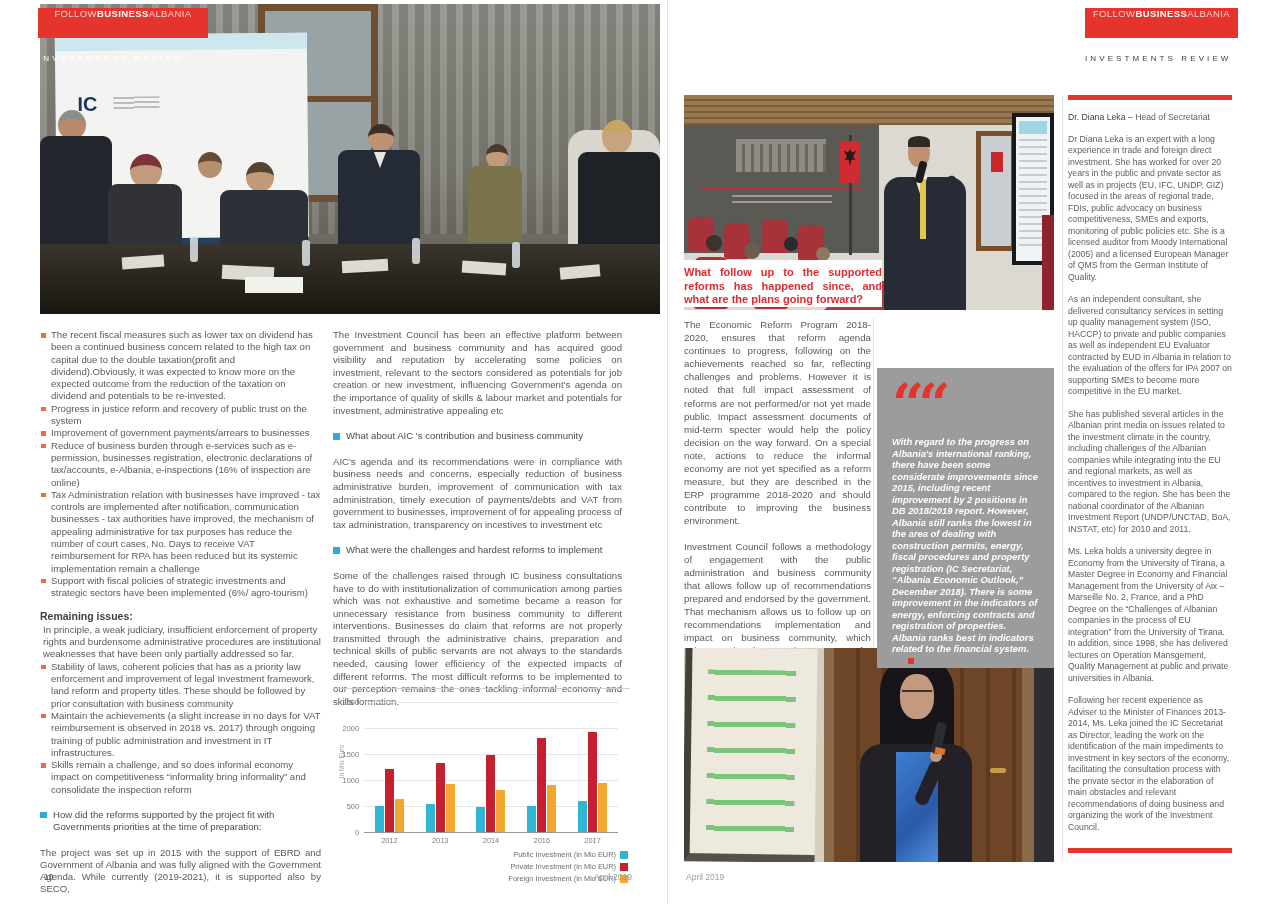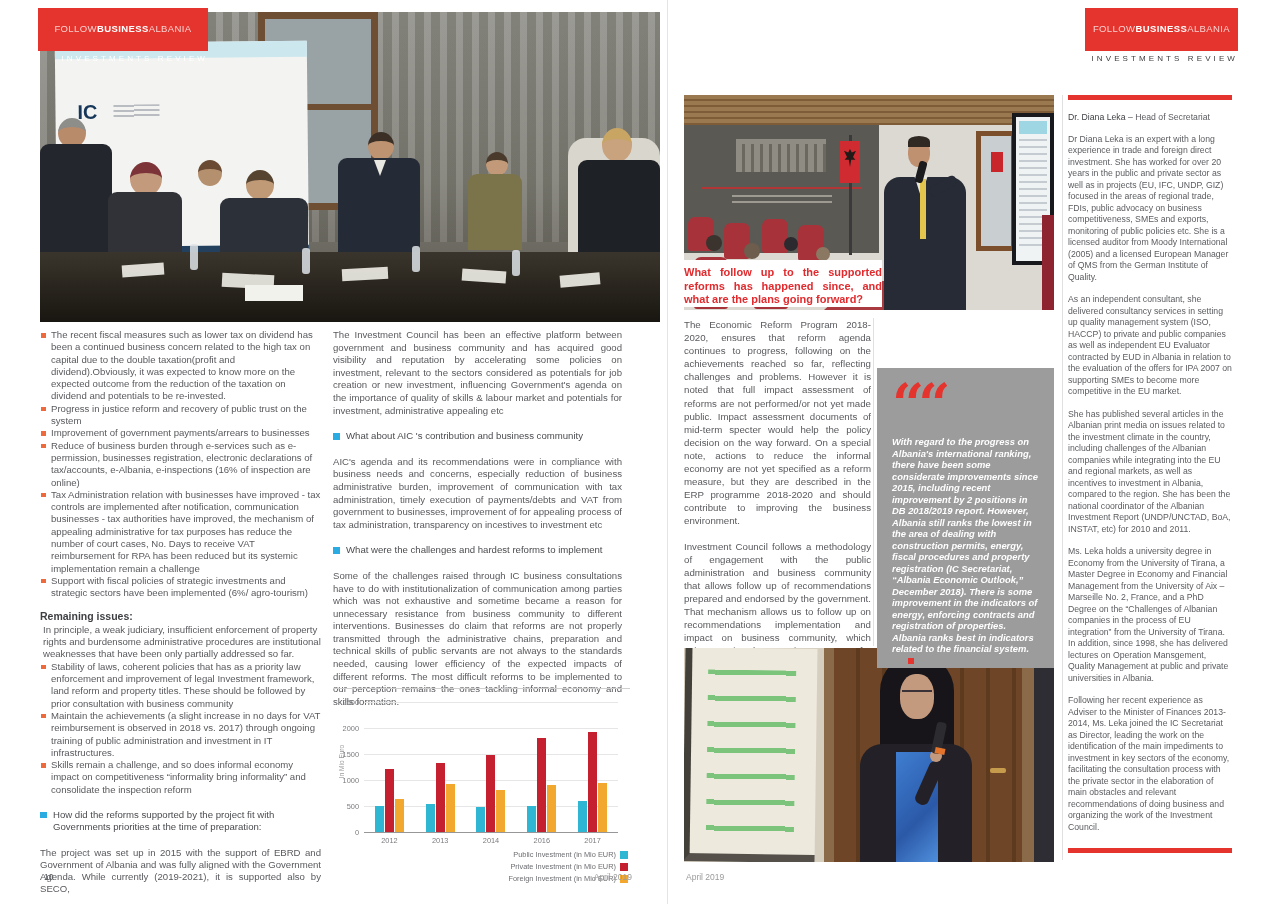--- a/index.html
+++ b/index.html
@@ -1,22 +1,22 @@
 <!DOCTYPE html>
 <html><head>
 <meta charset="utf-8">
 <style>
   html,body{margin:0;padding:0}
   body{width:1280px;height:904px;background:#fff;font-family:"Liberation Sans",sans-serif;position:relative;overflow:hidden;color:#595a5e}
   
   .badge{position:absolute;z-index:8}
-  .badge-box{background:#e5332d;height:26px;display:flex;align-items:flex-end;justify-content:center;padding-bottom:17px}
+  .badge-box{background:#e5332d;height:26px;display:flex;align-items:flex-start;justify-content:center;padding-bottom:4px}
   .badge-l1{font-size:9.5px;letter-spacing:.4px;color:rgba(255,255,255,.78);white-space:nowrap}
   .badge-l1 .b{color:#fff;font-weight:700}
-  .badge-l2{margin-top:3px;text-align:right;font-size:8px;letter-spacing:3.1px;color:#fff;white-space:nowrap}
+  .badge-l2{margin-top:16px;text-align:left;font-size:8px;letter-spacing:3.1px;color:#fff;white-space:nowrap}
   .badge-right .badge-l2{color:#3c3d41}
   
   .gutter{position:absolute;left:667px;top:0;width:1px;height:904px;background:#e4e4e4}
   .vline-a{position:absolute;left:873px;top:318px;width:1px;height:328px;background:#e0e0e0}
   .vline-b{position:absolute;left:1062px;top:95px;width:1px;height:765px;background:#e0e0e0}
   .foot{position:absolute;top:872px;font-size:8.5px;color:#9b9b9d}
   .foot.num{color:#55565a}
   
   .col1{position:absolute;left:40px;top:329px;width:281px;font-size:9.6px;line-height:12.3px}
   .col2{position:absolute;left:333px;top:329px;width:289px;font-size:9.6px;line-height:12.6px;text-align:justify}
@@ -54,21 +54,21 @@
   #chart .groups{position:absolute;left:32px;top:6px;width:254px;height:130px;display:flex}
   #chart .group{flex:1;display:flex;align-items:flex-end;justify-content:center;gap:1px;position:relative}
   #chart .bar{width:9px}
   #chart .xtick{position:absolute;bottom:-13px;width:100%;text-align:center;font-size:7.4px;color:#7b7c80}
   #chart .legend{position:absolute;right:2px;top:154px;display:flex;flex-direction:column;gap:3px;align-items:flex-end}
   #chart .legend-row{display:flex;align-items:center;gap:4px;font-size:7.4px;color:#6d6e72}
   #chart .legend-swatch{width:8px;height:8px;display:inline-block}
   
   .photo{position:absolute;overflow:hidden}
   .photo *{position:absolute}
-  .photo-meeting{left:40px;top:12px;width:620px;height:310px;background:linear-gradient(180deg,#908f89 0%,#7d7c74 55%,#5a554e 100%)}
+  .photo-meeting{left:40px;top:4px;width:620px;height:310px;background:linear-gradient(180deg,#908f89 0%,#7d7c74 55%,#5a554e 100%)}
   .curtains{left:0;top:0;right:0;height:230px;background:repeating-linear-gradient(90deg,rgba(255,255,255,.10) 0 7px,rgba(66,68,56,.18) 7px 16px)}
   .window{left:218px;top:0;width:120px;height:198px;background:#99a2a4;border:7px solid #6e4f34;box-sizing:border-box}
   .window-bar{left:218px;top:92px;width:120px;height:6px;background:#6e4f34}
   .banner{left:16px;top:30px;width:252px;height:236px;background:#f3f4f2;transform:rotate(-.6deg)}
   .banner-top{left:0;top:0;width:100%;height:16px;background:#cde7ee}
   .banner-logo{left:22px;top:58px;font-weight:700;color:#16375a;font-size:20px;position:absolute}
   .banner-logolines{left:58px;top:62px;width:46px;height:14px;background:repeating-linear-gradient(180deg,#b9bcc0 0 2px,transparent 2px 5px)}
   .banner-band{left:0;top:204px;width:100%;height:20px;background:#23405e;color:#cdd6e0;font-size:7px;letter-spacing:1.6px;text-align:center;line-height:20px;font-weight:700}
   .chair-r{left:528px;top:126px;width:92px;height:135px;background:#d9d6ce;border-radius:18px 18px 0 0}
   .head{border-radius:50%}

